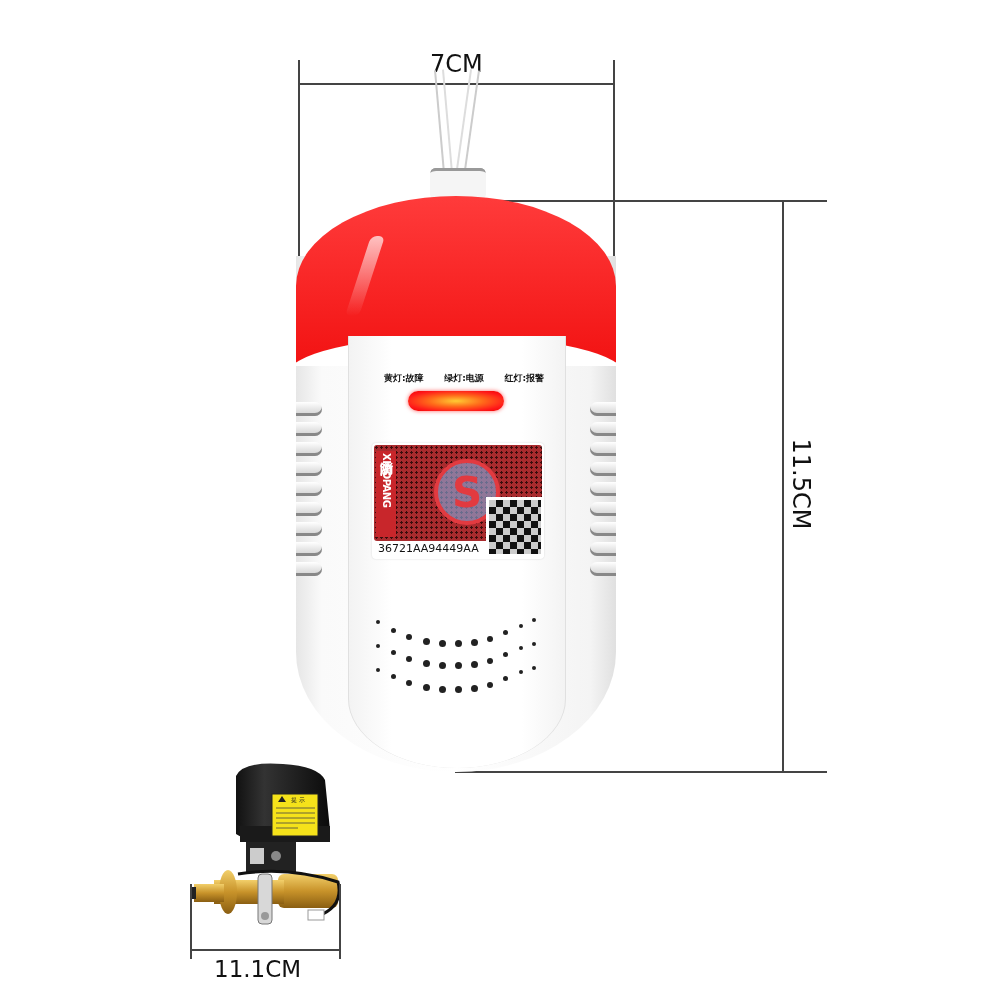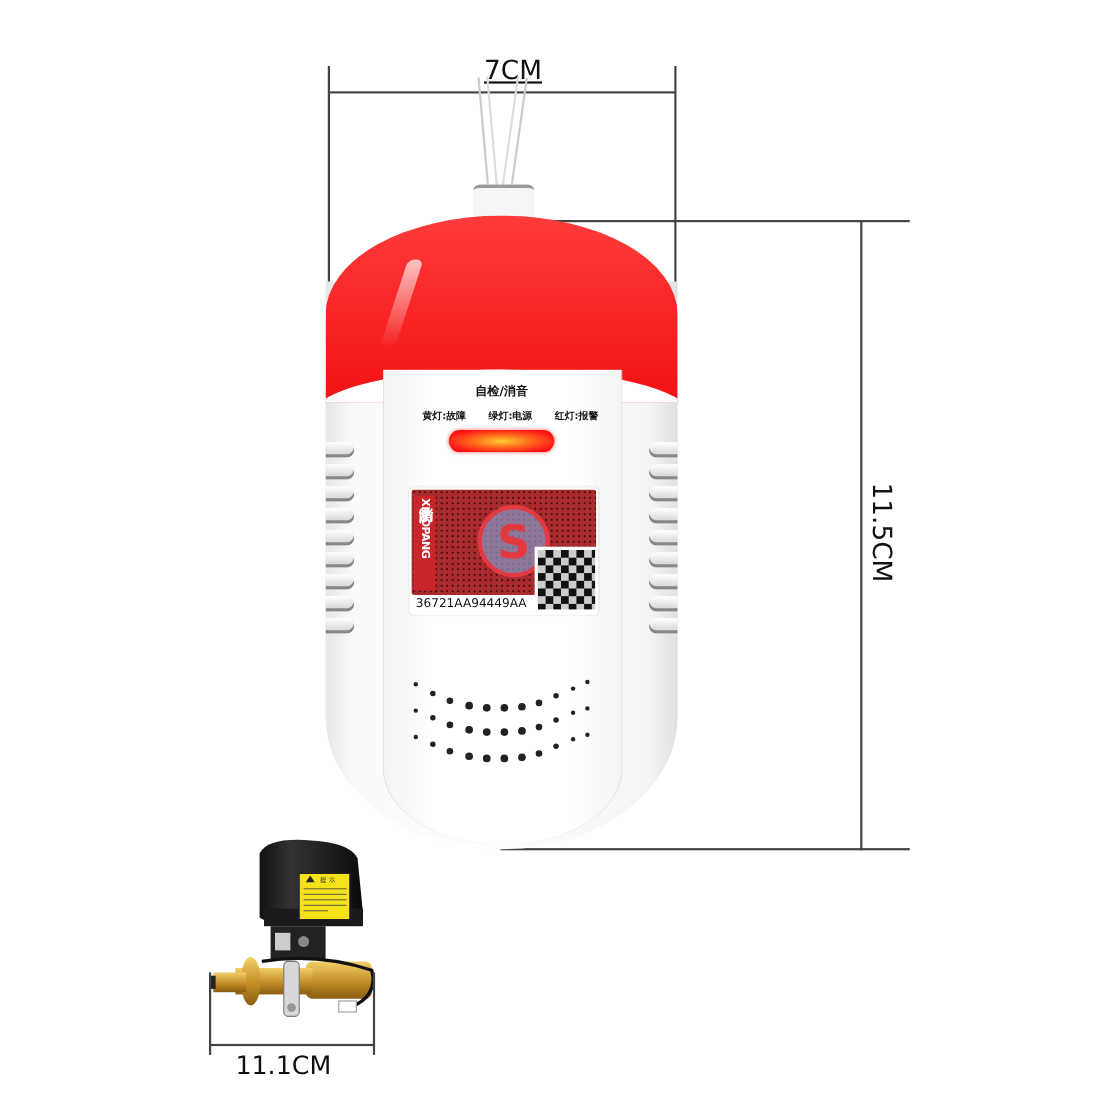--- a/index.html
+++ b/index.html
@@ -35,21 +35,21 @@
   .dot{position:absolute;border-radius:50%;background:#222;}
   
   .valve{position:absolute;left:188px;top:756px;width:160px;height:175px;}
 </style>
 </head>
 <body>
 
 <div class="line" style="left:298px;top:60px;width:2px;height:214px;"></div>
 <div class="line" style="left:613px;top:60px;width:2px;height:214px;"></div>
 <div class="line" style="left:299px;top:83px;width:315px;height:2px;"></div>
-<div class="dim-label" style="left:440px;top:50px;text-decoration:underline;">7CM</div>
+<div class="dim-label" style="left:430px;top:50px;">7CM</div>
 
 <div class="line" style="left:455px;top:200px;width:372px;height:2px;"></div>
 <div class="line" style="left:455px;top:771px;width:372px;height:2px;"></div>
 <div class="line" style="left:782px;top:200px;width:2px;height:573px;"></div>
 <div class="dim-label" style="left:756px;top:470px;transform:rotate(90deg);transform-origin:center;">11.5CM</div>
 
 <div class="cable">
   <div class="w1"></div>
   <div class="w2"></div>
   <div class="clip"></div>
@@ -80,21 +80,20 @@
     <div class="vent r" style="right:0;top:226px"></div>
     <div class="vent r" style="right:0;top:246px"></div>
     <div class="vent r" style="right:0;top:266px"></div>
     <div class="vent r" style="right:0;top:286px"></div>
     <div class="vent r" style="right:0;top:306px"></div>
     <div class="vent r" style="right:0;top:326px"></div>
     <div class="vent r" style="right:0;top:346px"></div>
     <div class="vent r" style="right:0;top:366px"></div>
   </div>
 
-  <div class="lbl-top">自检/消音</div>
   <div class="lbl-row">
     <span>黄灯:故障</span>
     <span>绿灯:电源</span>
     <span>红灯:报警</span>
   </div>
   <div class="led"></div>
 
   <div class="label-card">
     <div class="label-red">
       <div class="brand">

